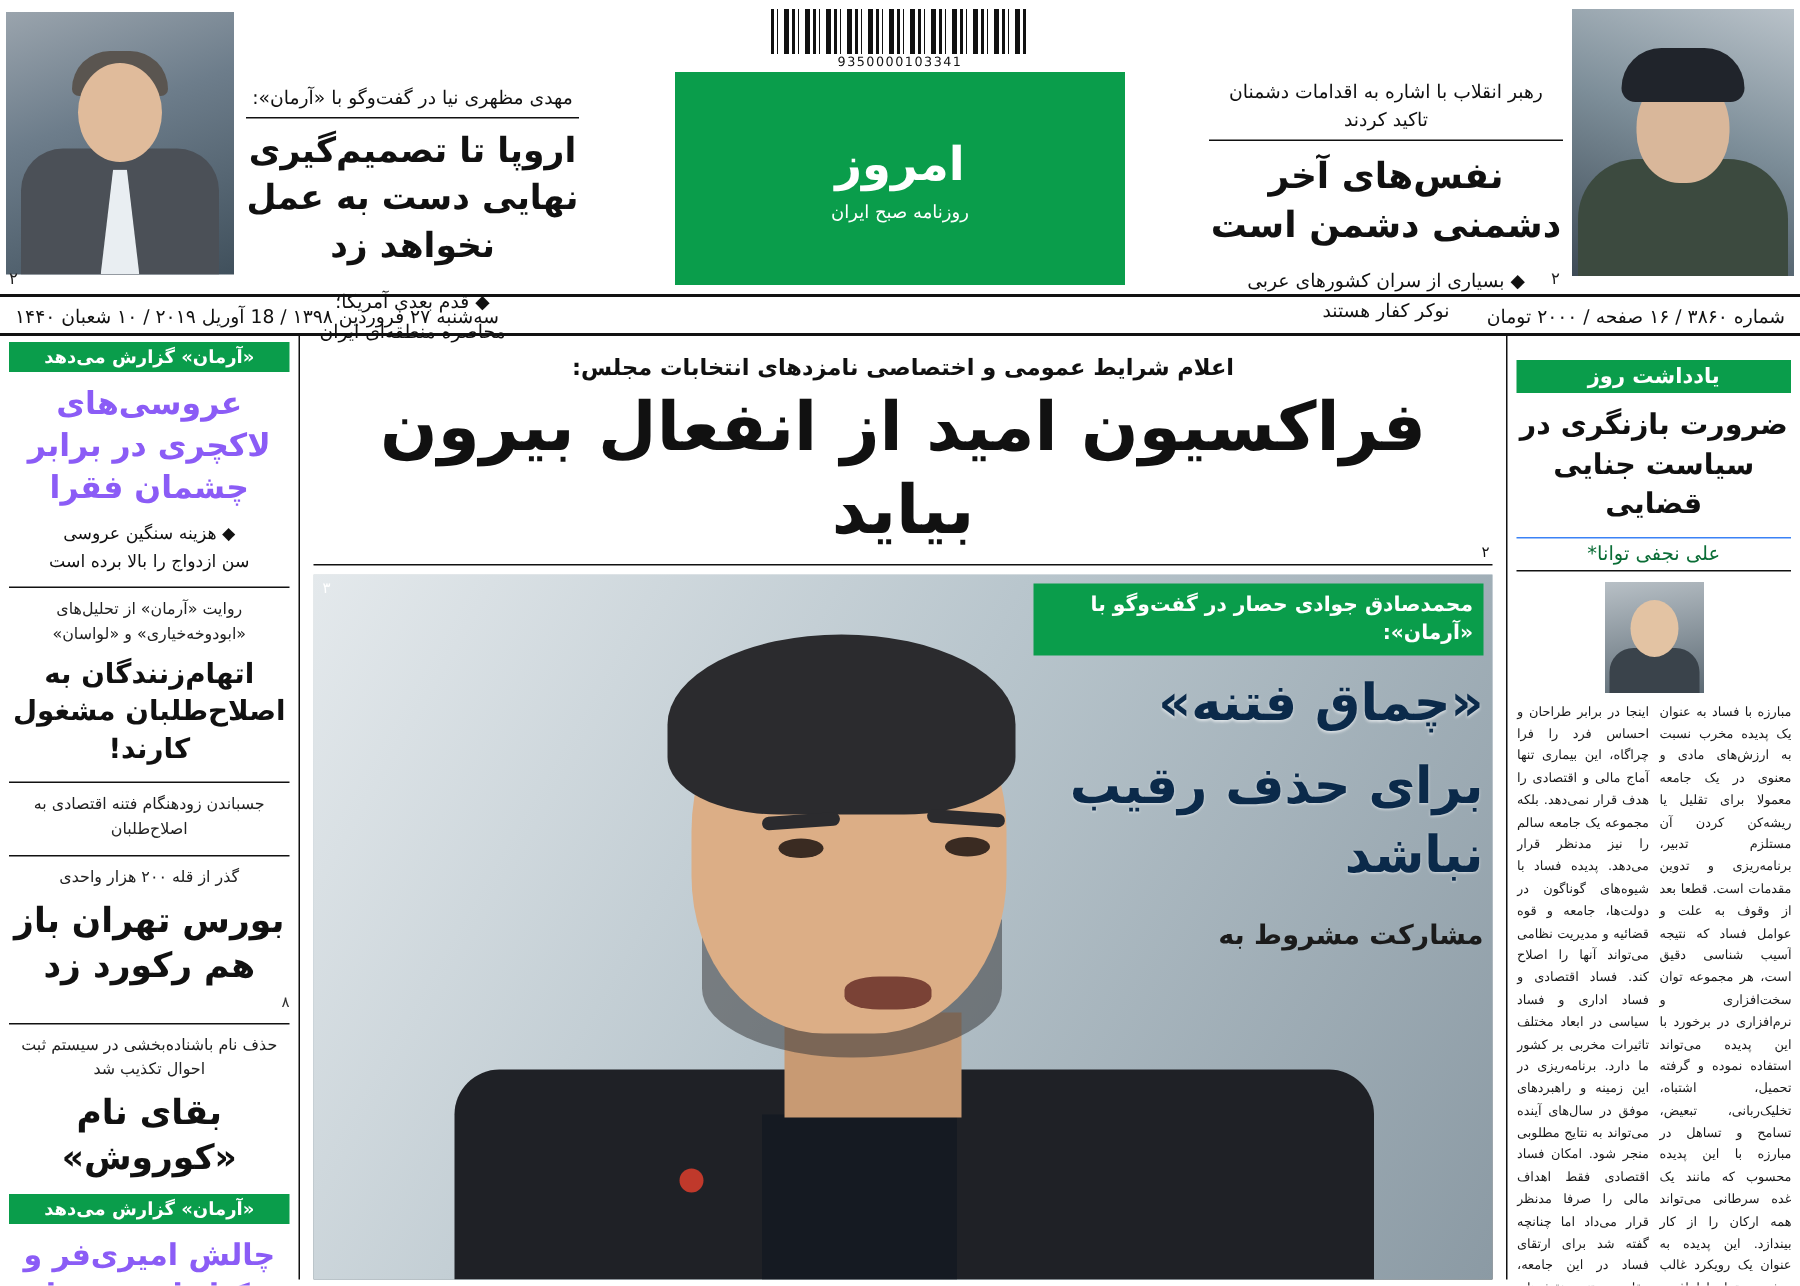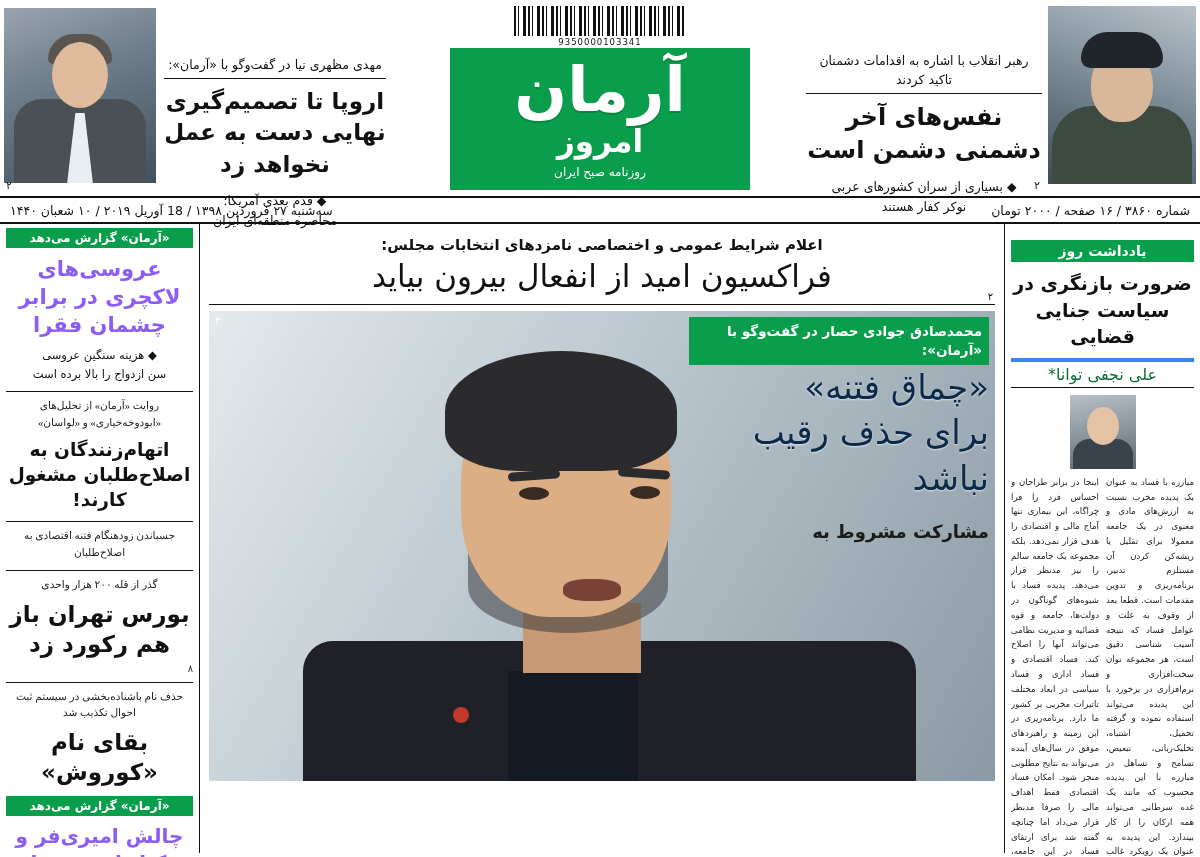--- a/index.html
+++ b/index.html
@@ -137,42 +137,42 @@
 
   
   .note-head {
     background:#0a9d4b; color:#fff; text-align:center; font-size:14px; font-weight:bold;
     padding:3px 0; margin-top:16px;
   }
   .note-title {
     text-align:center; font-size:19px; font-weight:bold; line-height:1.4; margin-top:8px; color:#111;
   }
   .note-author {
-    text-align:center; font-size:16px; color:#0a6d36; margin-top:8px;
-    border-top:4px solid #3b82f6; border-bottom:1px solid #111; padding:3px 0;
+    text-align:center; font-size:13px; color:#0a6d36; margin-top:8px;
+    border-top:1px solid #3b82f6; border-bottom:1px solid #111; padding:3px 0;
   }
   .note-photo {
     width: 66px; height: 74px; margin: 7px auto 6px;
     background: linear-gradient(170deg,#b8c0c6,#5c6a74);
     position:relative; overflow:hidden;
   }
   .np-face{position:absolute;left:50%;top:12px;transform:translateX(-50%);width:32px;height:38px;border-radius:50%;background:#e3c3a3;}
   .np-body{position:absolute;left:50%;bottom:0;transform:translateX(-50%);width:60px;height:30px;border-radius:16px 16px 0 0;background:#3a434b;}
   .note-body {
     font-size: 8.6px; line-height: 1.72; text-align: justify; color:#1a1a1a;
     column-count: 2; column-gap: 7px; height: 440px; overflow:hidden;
     direction: rtl;
   }
 
   
   .center-kicker {
     text-align:center; font-size: 15px; font-weight:bold; color:#111; margin: 6px 0 4px;
   }
   .center-headline {
-    text-align:center; font-size: 31px; font-weight: normal; line-height:1.22; color:#111;
+    text-align:center; font-size: 45px; font-weight: bold; line-height:1.22; color:#111;
     margin: 2px 0 8px;
   }
   .center-sub {
     text-align:center; font-size: 20px; font-weight:bold; color:#111; margin-bottom: 8px;
   }
   .lead-box { position:relative; border-top:1px solid #111; padding-top:6px; }
   .photo-main {
     position:relative; width: 100%; height: 470px;
     background: linear-gradient(165deg,#cfd6da 0%, #9fb0bb 35%, #6b7d88 70%, #2d3940 100%);
     overflow:hidden;
@@ -200,39 +200,39 @@
   .pm-red{position:absolute;left:31%;bottom:58px;width:16px;height:16px;background:#c0392b;border-radius:50%;}
 
   .overlay-box {
     position:absolute; right: 6px; top: 6px; width: 300px; text-align:right;
   }
   .ov-green {
     background:#0a9d4b; color:#fff; font-size: 13.5px; font-weight:bold;
     padding: 5px 7px; line-height:1.4;
   }
   .ov-headline {
-    color:#0b2a4a; font-size: 34px; font-weight: normal; line-height:1.35; 
+    color:#0b2a4a; font-size: 34px; font-weight: bold; line-height:1.35; margin-top: 10px;
     text-shadow: 0 1px 2px rgba(255,255,255,.6);
   }
   .ov-sub {
     color:#1b1b1b; font-size: 18px; font-weight:bold; line-height:1.5; margin-top: 16px;
   }
   .page-mark-lead { position:absolute; right:2px; top:-14px; font-size:10px; }
 
   
   .ls-head {
     background:#0a9d4b; color:#fff; text-align:center; font-size:12px; font-weight:bold;
     padding: 3px 0; margin-top:4px;
   }
   .ls-title {
     font-size: 21px; font-weight:bold; line-height:1.34; text-align:center; margin-top:7px; color:#8b5cf6;
   }
   .ls-bullets { font-size: 11.5px; line-height:1.6; text-align:center; margin-top:7px; }
   .ls-sep { border-top:1px solid #111; margin: 8px 0 0; }
-  .ls-small { font-size: 10.6px; line-height:1.6; text-align:center; color:#222; margin-top:6px;font-family:Liberation Serif, serif; }
+  .ls-small { font-size: 10.6px; line-height:1.6; text-align:center; color:#222; margin-top:6px; }
   .ls-title2 { font-size: 18.5px; font-weight:bold; line-height:1.35; text-align:center; margin-top:6px; }
   .ls-title3 { font-size: 23px; font-weight:bold; line-height:1.3; text-align:center; margin-top:6px; }
   .ls-num { font-size:10px; text-align:right; color:#333; margin-top:3px; }
   .ls-box-green {
     background:#0a9d4b; color:#fff; text-align:center; font-size:12px; font-weight:bold;
     padding:3px 0; margin-top:8px;
   }
 </style>
 </head>
 <body>
@@ -260,21 +260,20 @@
       </div>
       <div class="pagenum" style="left:6px; bottom:4px;">۲</div>
     </div>
 
     <div class="logo-area">
       <div class="barcode">
         <div class="bars"></div>
         <div class="num">9350000103341</div>
       </div>
       <div class="logo-green">
-        <div class="logo-title">آرمان</div>
         <div class="logo-sub">امروز</div>
         <div class="logo-tag">روزنامه صبح ایران</div>
       </div>
     </div>
 
     <div class="mast-right">
       <div class="photo">
         <div class="khamenei-body"></div>
         <div class="khamenei-face"></div>
         <div class="khamenei-turban"></div>

